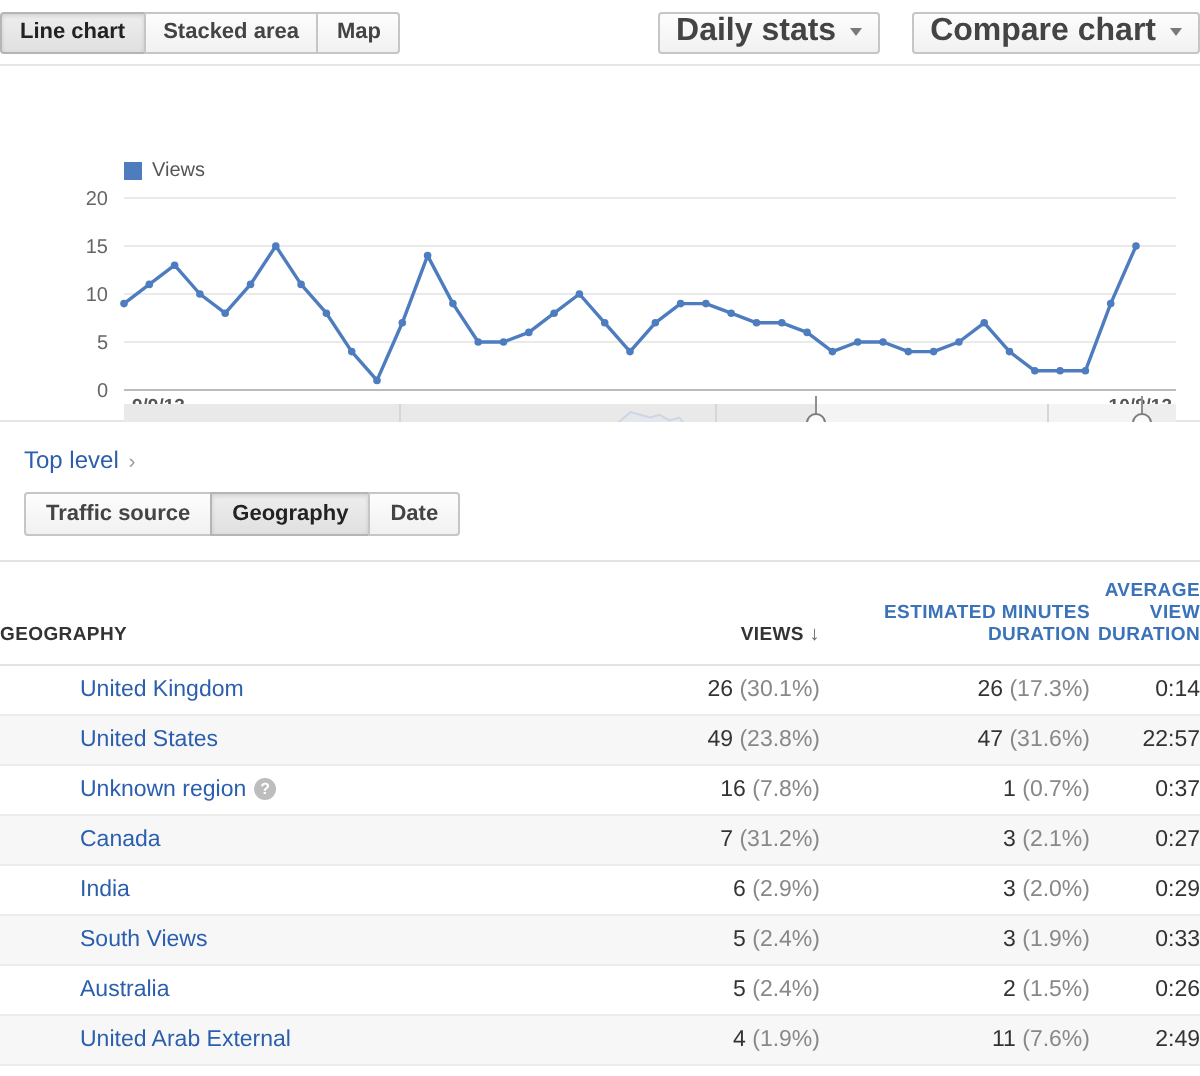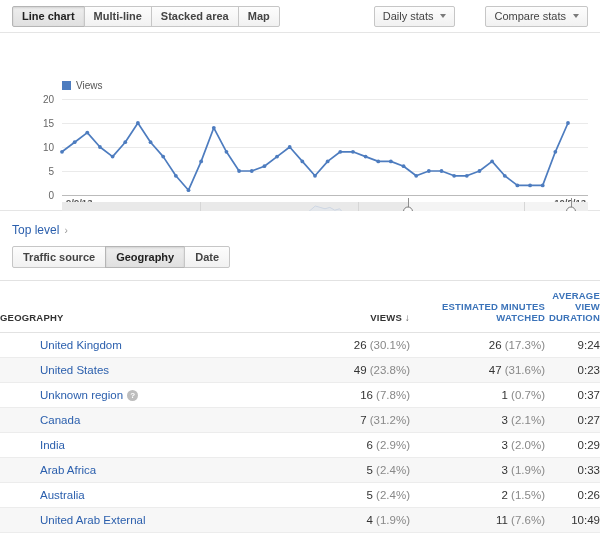--- a/index.html
+++ b/index.html
@@ -12,21 +12,21 @@
     color: #333;
     overflow: hidden;
   }
   .app { width: 600px; height: 538px; position: relative; background:#fff; }
 
   
   .toolbar {
     height: 33px;
     display: flex;
     align-items: center;
-    padding: 0 12px;
+    padding: 0 0;
     border-bottom: 1px solid #e5e5e5;
     background: #fff;
   }
   .btn-group { display: flex; }
   .btn {
     height: 21px;
     padding: 0 9px;
     display: flex;
     align-items: center;
     border: 1px solid #c6c6c6;
@@ -50,23 +50,23 @@
   .dd {
     height: 21px;
     padding: 0 8px;
     display: flex;
     align-items: center;
     gap: 7px;
     border: 1px solid #c6c6c6;
     border-radius: 2px;
     background: linear-gradient(to bottom,#fdfdfd,#f1f1f1);
     color: #444;
-    font-size: 11px;
-    font-weight: normal;
-    margin-left: 30px;
+    font-size: 16px;
+    font-weight: bold;
+    margin-left: 16px;
     cursor: pointer;
     white-space: nowrap;
   }
   .caret {
     width: 0; height: 0;
     border-left: 3.5px solid transparent;
     border-right: 3.5px solid transparent;
     border-top: 4px solid #7a7a7a;
   }
 
@@ -158,36 +158,33 @@
 <body>
 
 <div class="app">
 
   <div class="toolbar">
     <div class="btn-group" id="view-buttons">
         <div class="btn active">
           <span>Line chart</span>
         </div>
         <div class="btn">
-          <span>Multi-line</span>
-        </div>
-        <div class="btn">
           <span>Stacked area</span>
         </div>
         <div class="btn">
           <span>Map</span>
         </div>
       </div>
     <div class="spacer"></div>
     <div class="dd">
       <span>Daily stats</span>
       <span class="caret"></span>
     </div>
     <div class="dd">
-      <span>Compare stats</span>
+      <span>Compare chart</span>
       <span class="caret"></span>
     </div>
   </div>
 
   <div class="chart-panel">
     <div class="legend">
       <span class="legend-swatch"></span>
       <span class="legend-label">Views</span>
     </div>
     <svg class="chart-svg" width="600" height="178">
@@ -297,72 +294,72 @@
         <span>Date</span>
       </div>
     </div>
 
   <div class="tbl-wrap">
     <table class="data">
       <thead>
         <tr>
           <th class="c-geo"><span>GEOGRAPHY</span></th>
           <th class="c-views"><span>VIEWS</span> <span class="sort-arrow">↓</span></th>
-          <th class="c-mins"><span>ESTIMATED MINUTES WATCHED</span></th>
+          <th class="c-mins"><span>ESTIMATED MINUTES DURATION</span></th>
           <th class="c-dur"><span>AVERAGE VIEW DURATION</span></th>
         </tr>
       </thead>
       <tbody id="table-body">
           <tr>
             <td class="c-geo"><span class="geo-link">United Kingdom</span></td>
             <td class="c-views"><span>26</span><span class="pct"> (30.1%)</span></td>
             <td class="c-mins"><span>26</span><span class="pct"> (17.3%)</span></td>
-            <td class="c-dur"><span>9:24</span></td>
+            <td class="c-dur"><span>0:14</span></td>
           </tr>
           <tr class="alt">
             <td class="c-geo"><span class="geo-link">United States</span></td>
             <td class="c-views"><span>49</span><span class="pct"> (23.8%)</span></td>
             <td class="c-mins"><span>47</span><span class="pct"> (31.6%)</span></td>
-            <td class="c-dur"><span>0:23</span></td>
+            <td class="c-dur"><span>22:57</span></td>
           </tr>
           <tr>
             <td class="c-geo"><span class="geo-link">Unknown region</span><span class="help-icon">?</span></td>
             <td class="c-views"><span>16</span><span class="pct"> (7.8%)</span></td>
             <td class="c-mins"><span>1</span><span class="pct"> (0.7%)</span></td>
             <td class="c-dur"><span>0:37</span></td>
           </tr>
           <tr class="alt">
             <td class="c-geo"><span class="geo-link">Canada</span></td>
             <td class="c-views"><span>7</span><span class="pct"> (31.2%)</span></td>
             <td class="c-mins"><span>3</span><span class="pct"> (2.1%)</span></td>
             <td class="c-dur"><span>0:27</span></td>
           </tr>
           <tr>
             <td class="c-geo"><span class="geo-link">India</span></td>
             <td class="c-views"><span>6</span><span class="pct"> (2.9%)</span></td>
             <td class="c-mins"><span>3</span><span class="pct"> (2.0%)</span></td>
             <td class="c-dur"><span>0:29</span></td>
           </tr>
           <tr class="alt">
-            <td class="c-geo"><span class="geo-link">Arab Africa</span></td>
+            <td class="c-geo"><span class="geo-link">South Views</span></td>
             <td class="c-views"><span>5</span><span class="pct"> (2.4%)</span></td>
             <td class="c-mins"><span>3</span><span class="pct"> (1.9%)</span></td>
             <td class="c-dur"><span>0:33</span></td>
           </tr>
           <tr>
             <td class="c-geo"><span class="geo-link">Australia</span></td>
             <td class="c-views"><span>5</span><span class="pct"> (2.4%)</span></td>
             <td class="c-mins"><span>2</span><span class="pct"> (1.5%)</span></td>
             <td class="c-dur"><span>0:26</span></td>
           </tr>
           <tr class="alt">
             <td class="c-geo"><span class="geo-link">United Arab External</span></td>
             <td class="c-views"><span>4</span><span class="pct"> (1.9%)</span></td>
             <td class="c-mins"><span>11</span><span class="pct"> (7.6%)</span></td>
-            <td class="c-dur"><span>10:49</span></td>
+            <td class="c-dur"><span>2:49</span></td>
           </tr>
           <tr>
             <td class="c-geo"></td>
             <td class="c-views"></td>
             <td class="c-mins"></td>
             <td class="c-dur"></td>
           </tr>
         </tbody>
     </table>
   </div>

